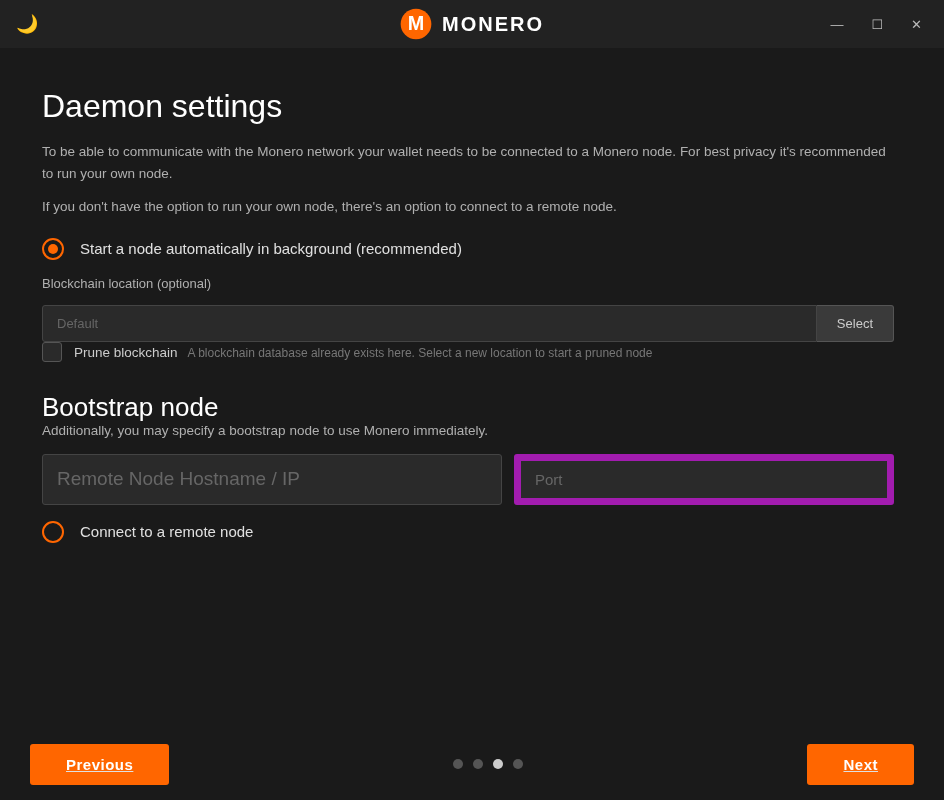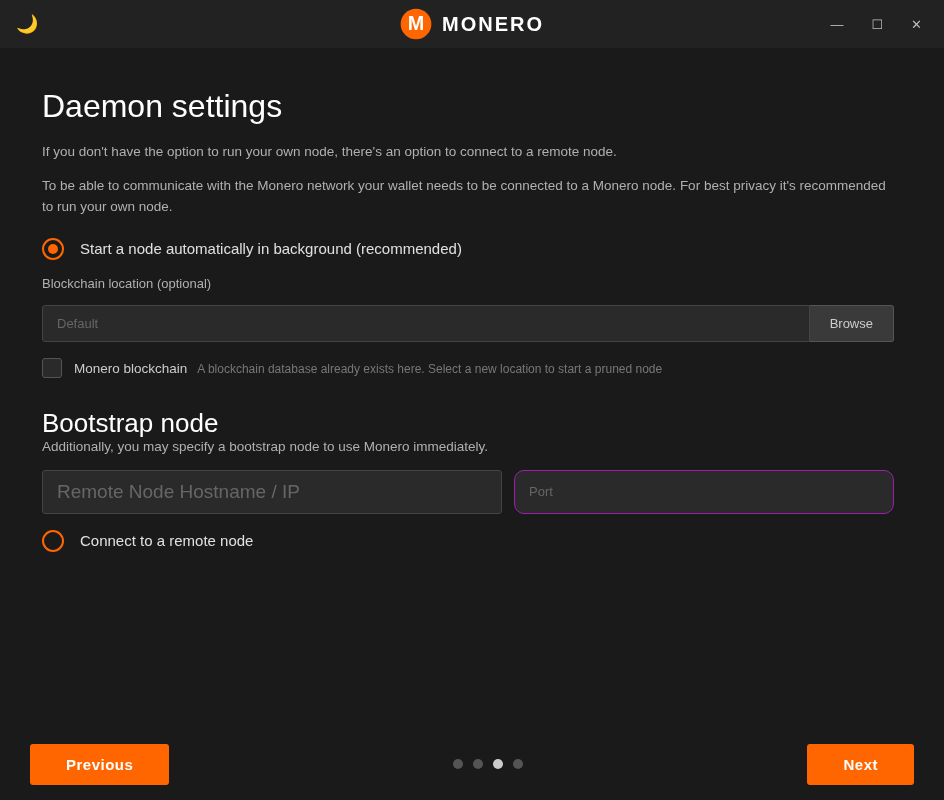--- a/index.html
+++ b/index.html
@@ -119,21 +119,20 @@
     
     .field-label {
       font-size: 13px;
       color: #b0b0b0;
       margin-bottom: 14px;
     }
 
     .input-row {
       display: flex;
       gap: 0;
-      margin-bottom: 16px;
     }
 
     .text-input {
       flex: 1;
       background: #2a2a2a;
       border: 1px solid #444444;
       color: #888888;
       padding: 10px 14px;
       font-size: 13px;
       outline: none;
@@ -209,44 +208,45 @@
       border-radius: 3px;
     }
 
     .input-hostname::placeholder {
       color: #666666;
     }
 
     .input-port {
       flex: 0 0 380px;
       background: #2a2a2a;
-      border: 1px solid #a21caf;
+      border: 7px solid #a21caf;
       color: #888888;
       padding: 10px 14px;
-      font-size: 13px;
+      font-size: 15px;
       outline: none;
-      border-radius: 10px;
+      border-radius: 3px;
     }
 
     .input-port::placeholder {
       color: #666666;
     }
 
     
     .footer {
       position: absolute;
       bottom: 0;
       left: 0;
       right: 0;
       height: 72px;
       background: #1a1a1a;
       display: flex;
       align-items: center;
       justify-content: space-between;
       padding: 0 30px;
+      text-decoration: underline;
     }
 
     .footer-btn {
       background: #ff6600;
       border: none;
       color: #ffffff;
       padding: 12px 36px;
       font-size: 15px;
       font-weight: 600;
       cursor: pointer;
@@ -301,40 +301,40 @@
     <button class="win-btn">—</button>
     <button class="win-btn">☐</button>
     <button class="win-btn">✕</button>
   </div>
 </div>
 
 <div class="main-content">
 
   <h1 class="page-title">Daemon settings</h1>
 
+  <p class="description">To be able to communicate with the Monero network your wallet needs to be connected to a Monero node. For best privacy it's recommended to run your own node.</p>
   <p class="description">If you don't have the option to run your own node, there's an option to connect to a remote node.</p>
-  <p class="description">To be able to communicate with the Monero network your wallet needs to be connected to a Monero node. For best privacy it's recommended to run your own node.</p>
 
   <div class="radio-option">
     <div class="radio-circle checked"></div>
     <span class="radio-label">Start a node automatically in background (recommended)</span>
   </div>
 
   <div>
     <p class="field-label">Blockchain location (optional)</p>
     <div class="input-row">
       <input class="text-input" type="text" placeholder="Default" style="">
-      <button class="browse-btn">Browse</button>
+      <button class="browse-btn">Select</button>
     </div>
   </div>
 
   <div class="checkbox-row">
     <div class="checkbox-box"></div>
     <span>
-      <span style="color:#cccccc; font-size:13.5px;">Monero blockchain</span>
+      <span style="color:#cccccc; font-size:13.5px;">Prune blockchain</span>
       <span class="checkbox-note">A blockchain database already exists here. Select a new location to start a pruned node</span>
     </span>
   </div>
 
   <h2 class="section-title">Bootstrap node</h2>
   <p class="section-desc">Additionally, you may specify a bootstrap node to use Monero immediately.</p>
 
   <div class="two-col-inputs">
     <input class="input-hostname" type="text" placeholder="Remote Node Hostname / IP" style="">
     <input class="input-port" type="text" placeholder="Port" style="">

